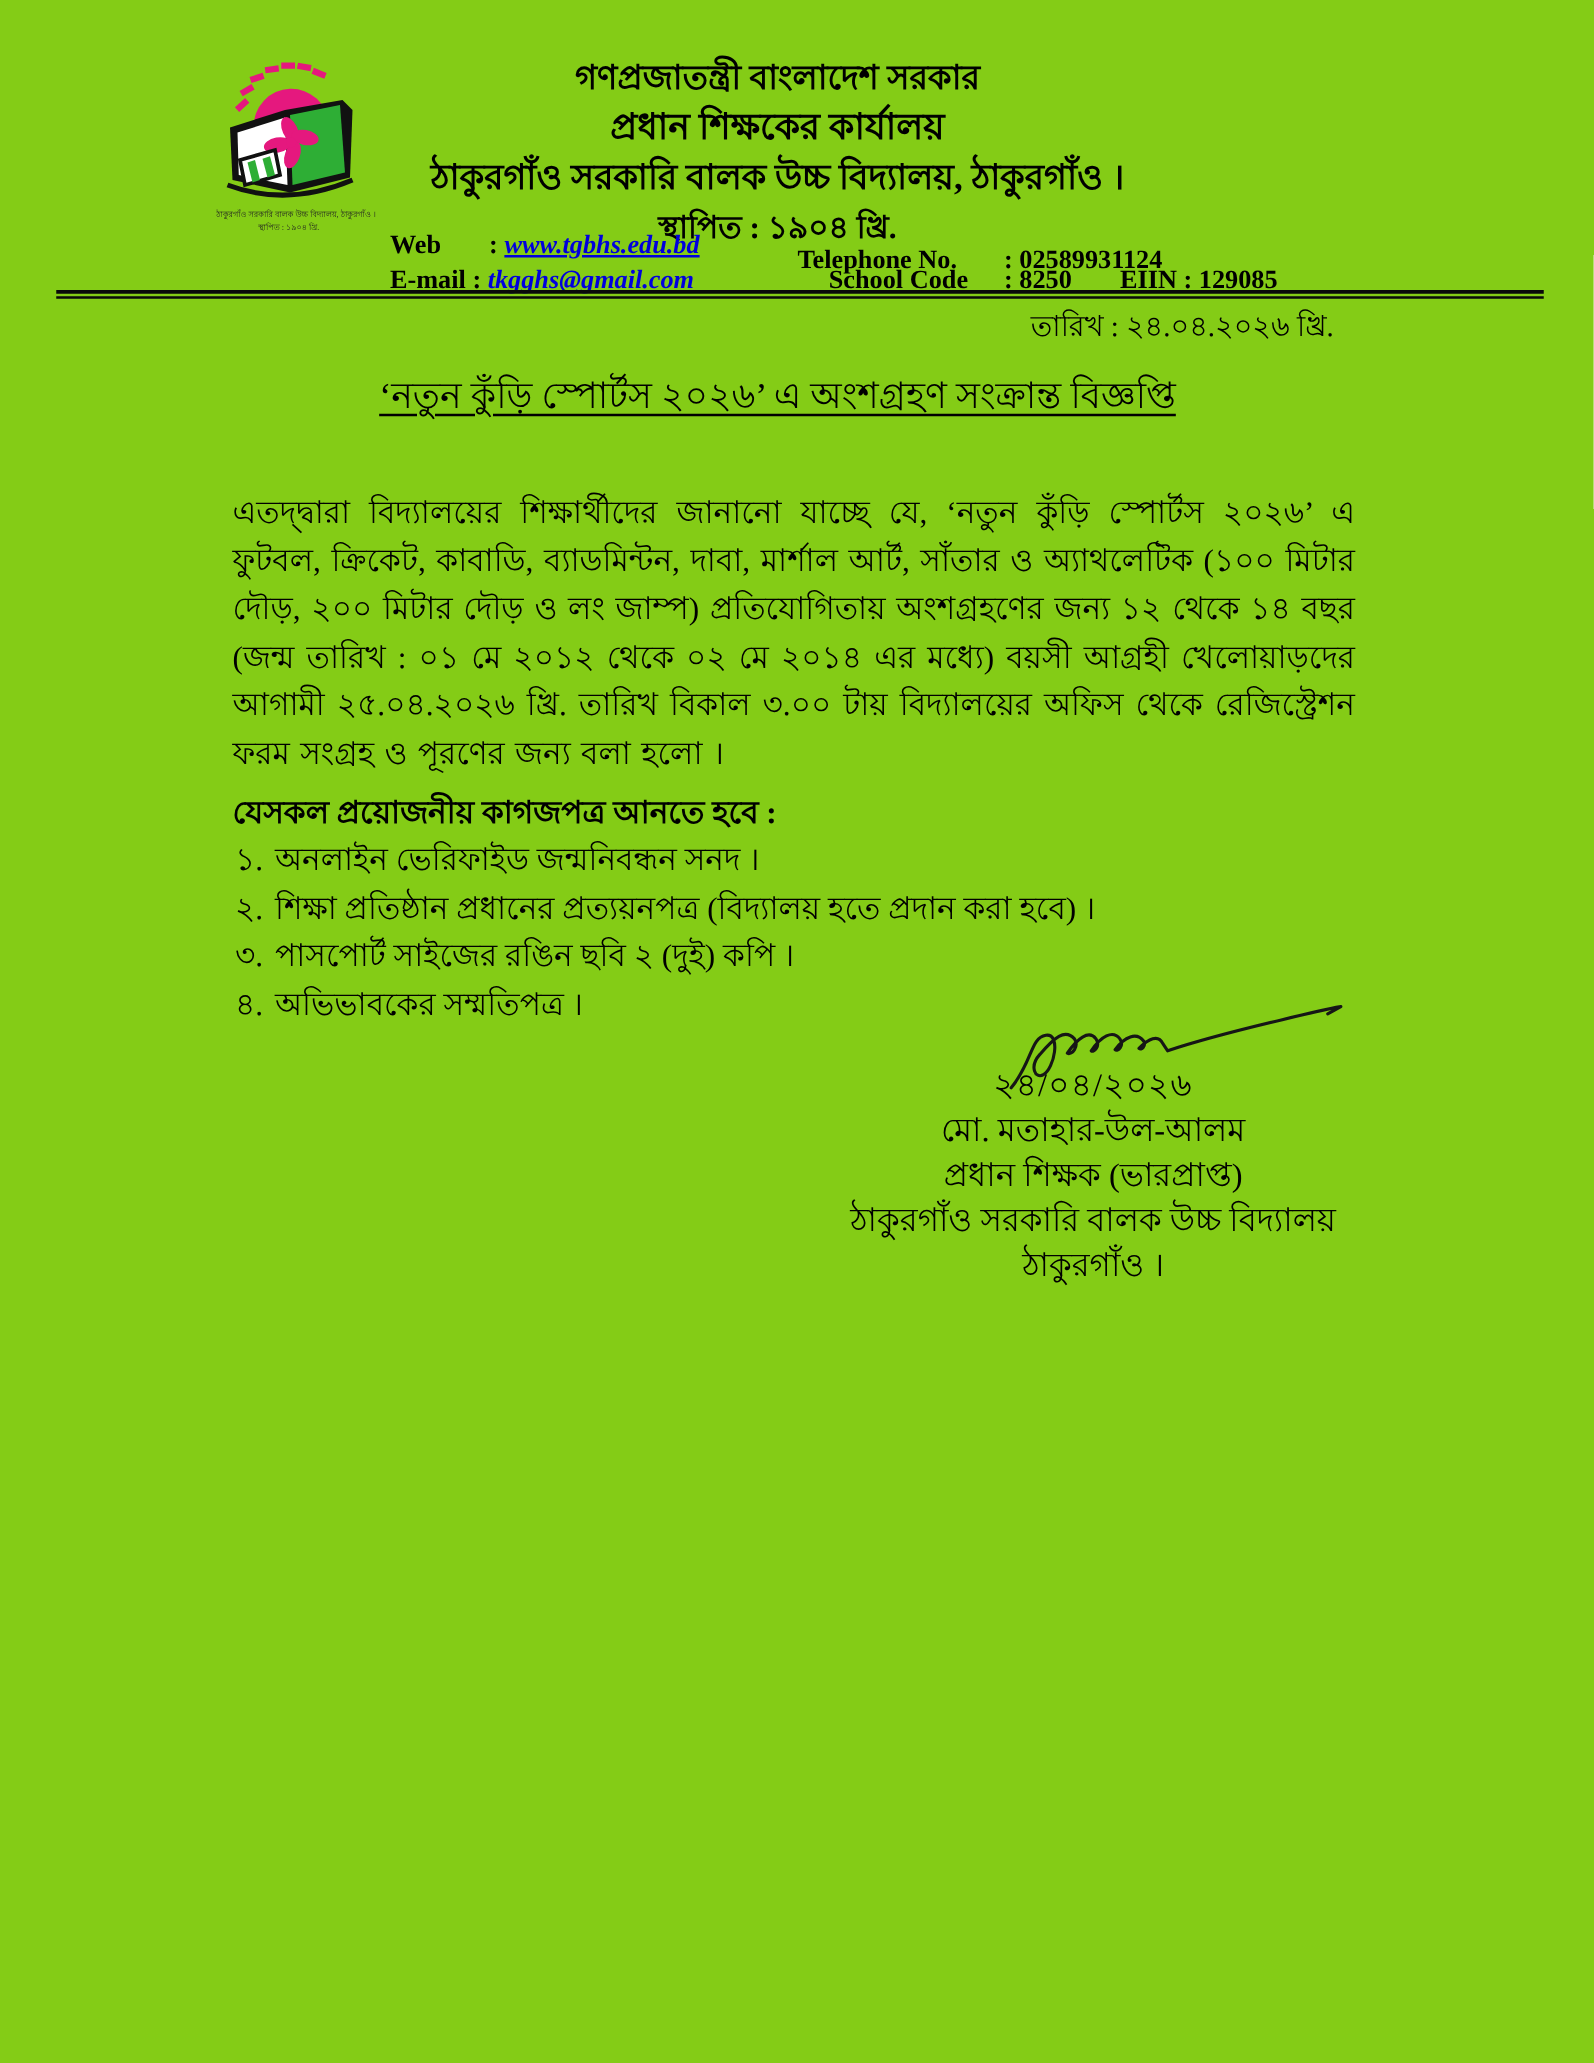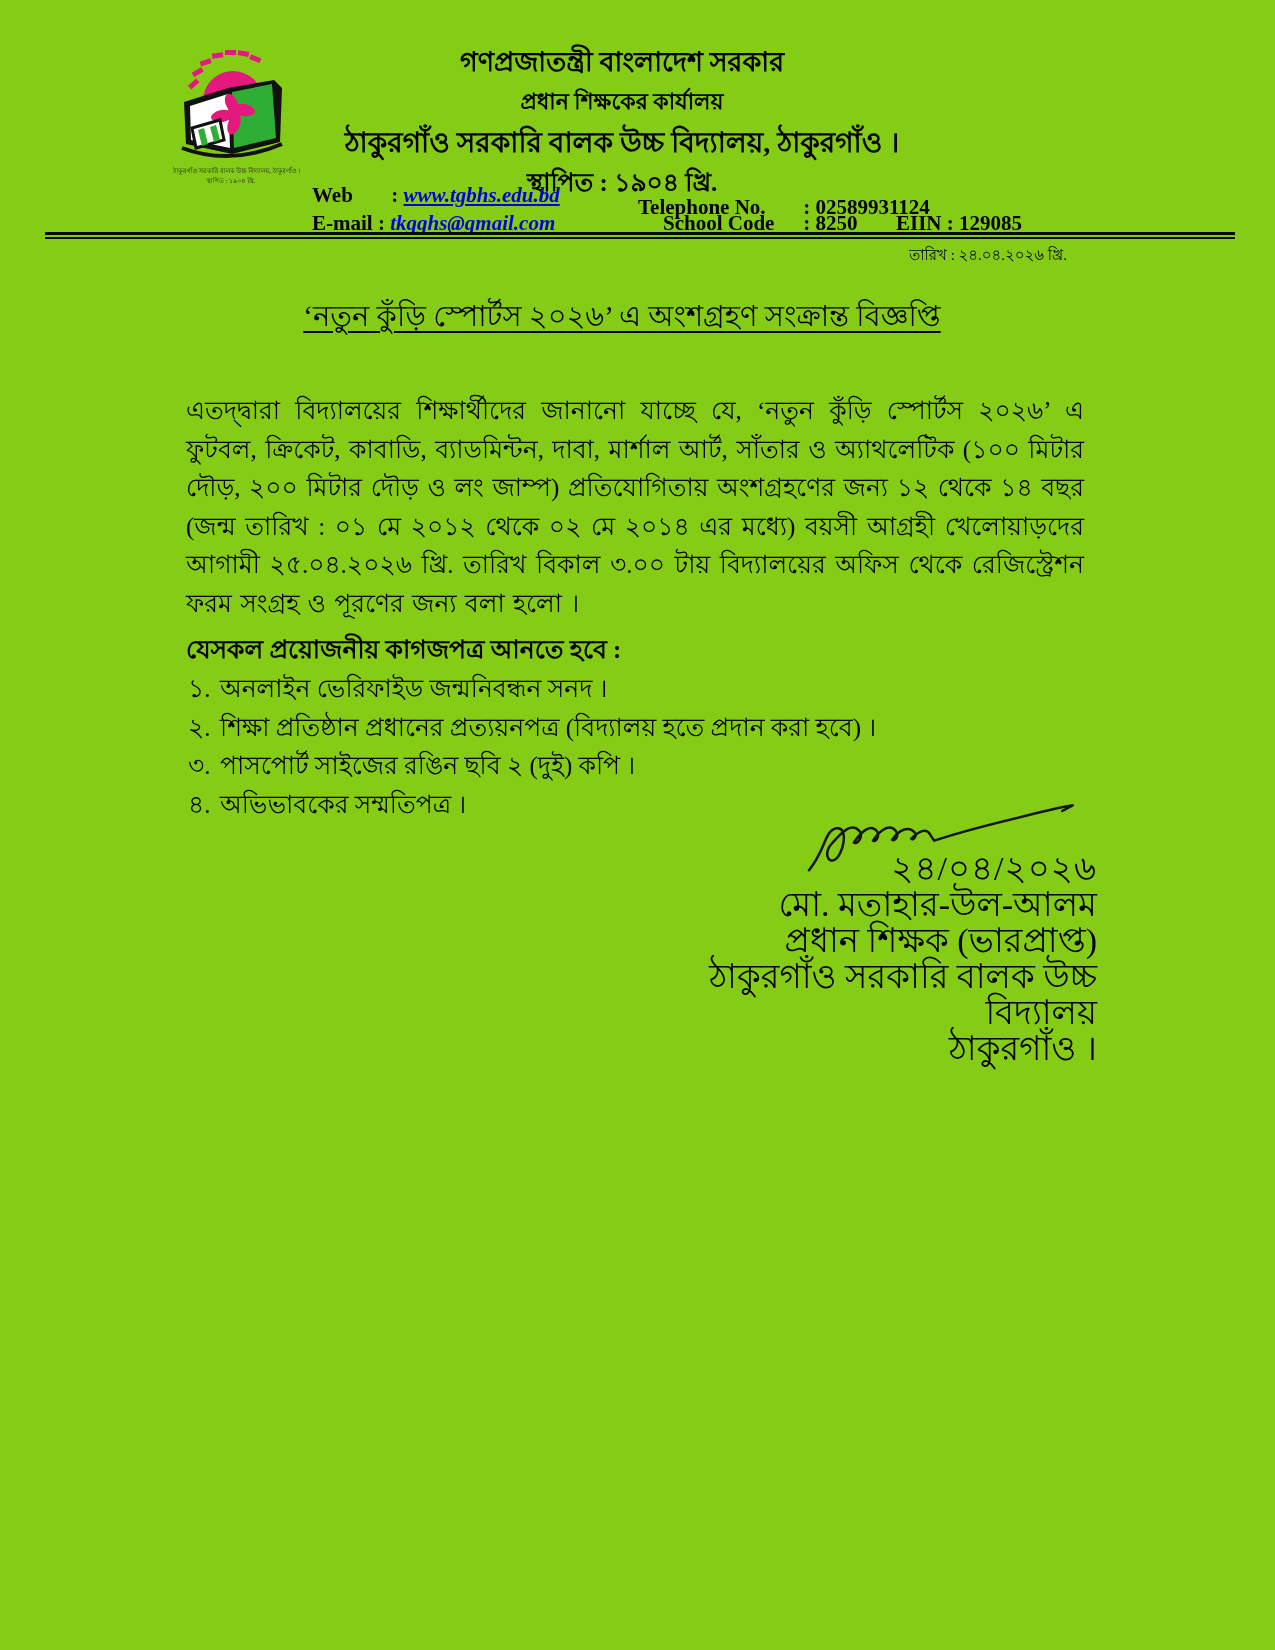--- a/index.html
+++ b/index.html
@@ -34,21 +34,21 @@
   .head-block {
     position: absolute;
     left: 0;
     top: 42px;
     width: 1244px;
     text-align: center;
     font-weight: bold;
     color: #000;
   }
   .head-gov    { font-size: 27px; line-height: 40px; }
-  .head-office { font-size: 22px; line-height: 40px; }
+  .head-office { font-size: 29px; line-height: 40px; }
   .head-school { font-size: 28px; line-height: 42px; }
   .head-est    { font-size: 25px; line-height: 38px; }
 
   
   .contact { position: absolute; font-weight: bold; font-size: 21px; white-space: nowrap; }
   .c-web    { left: 312px; top: 183px; }
   .c-email  { left: 312px; top: 211px; }
   .c-phone  { left: 638px; top: 183px; }
   .c-school { left: 663px; top: 211px; }
   .c-label-web { display: inline-block; min-width: 74px; }
@@ -66,21 +66,21 @@
     height: 7px;
     border-top: 3px solid #0a0a0a;
     border-bottom: 2px solid #0a0a0a;
   }
 
   
   .date-line {
     position: absolute;
     right: 208px;
     top: 243px;
-    font-size: 15px;
+    font-size: 23px;
   }
 
   
   .notice-title {
     position: absolute;
     left: 0;
     top: 293px;
     width: 1244px;
     text-align: center;
     font-size: 29px;
@@ -126,21 +126,21 @@
     width: 288px;
     height: 86px;
   }
   .sig-block {
     position: absolute;
     left: 652px;
     top: 851px;
     width: 445px;
     text-align: center;
   }
-  .sig-block div { font-size: 34px; line-height: 36px; text-align: right; }
+  .sig-block div { font-size: 26px; line-height: 36px; }
   .sig-date { letter-spacing: 1px; }
 </style>
 </head>
 <body>
 
 <div class="sheet">
 
   <div class="logo-wrap">
     <svg width="122" height="118" viewBox="0 0 122 118">
 

